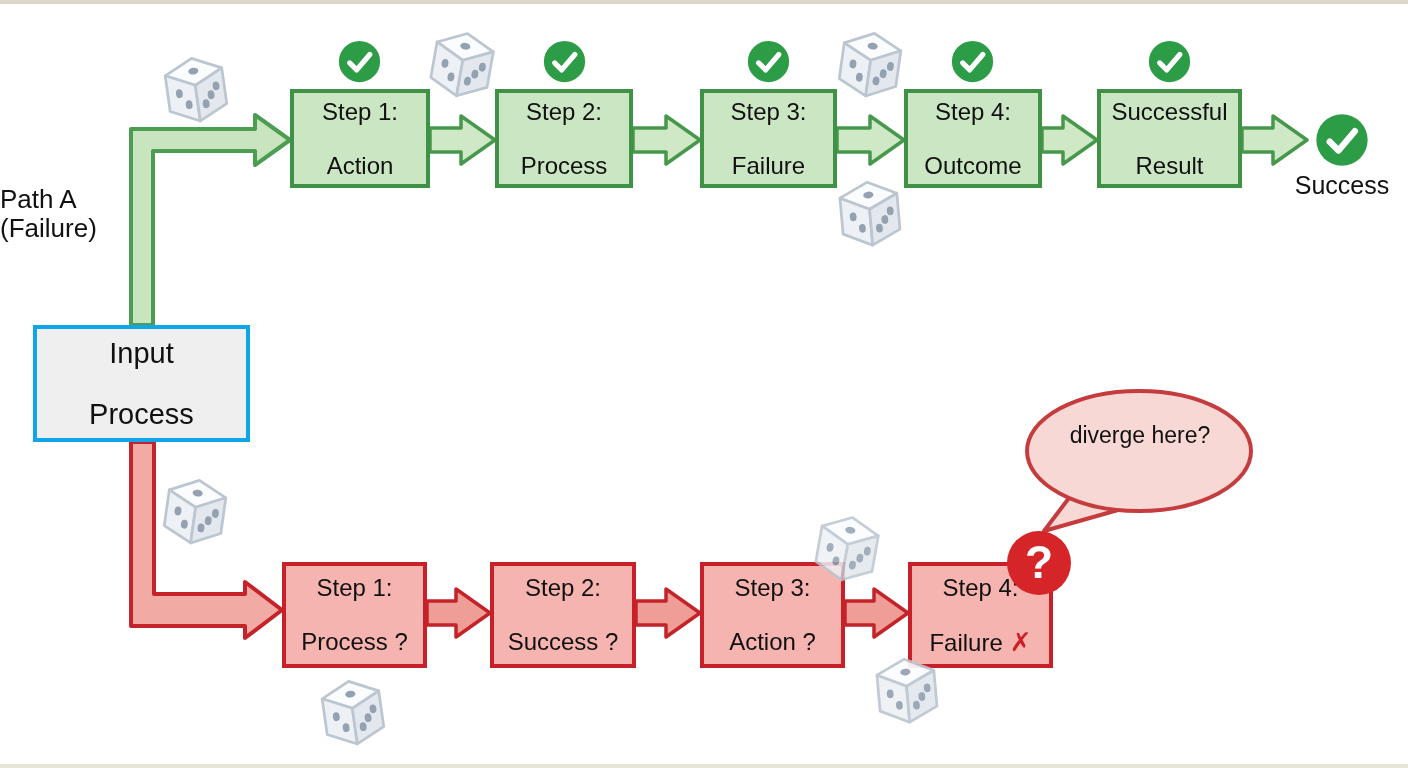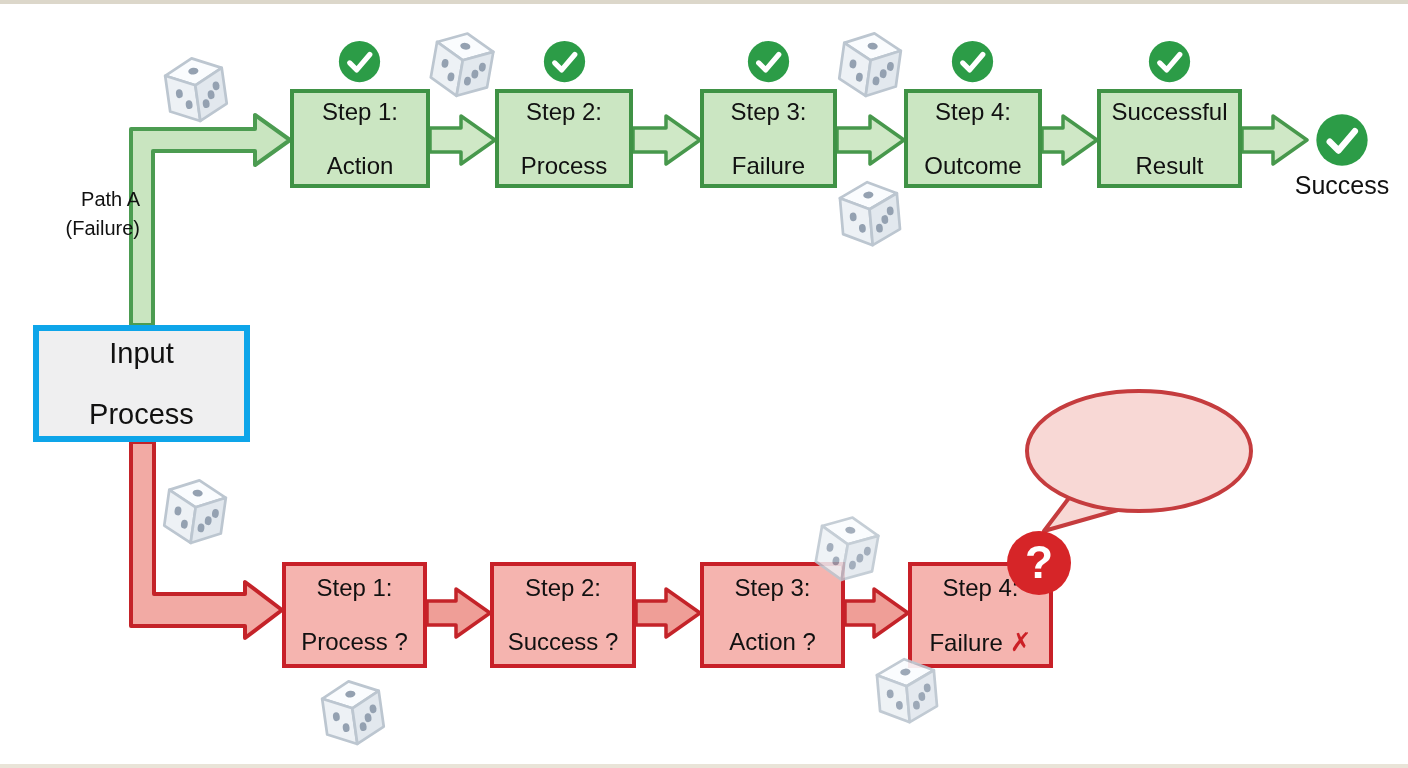--- a/index.html
+++ b/index.html
@@ -14,24 +14,24 @@
   .edge-strip.top{top:0;height:4px;}
   .edge-strip.bottom{top:764px;height:4px;background:#e9e4d8;}
 
   .box{
     position:absolute;box-sizing:border-box;
     display:flex;flex-direction:column;align-items:center;justify-content:center;
     text-align:center;font-size:24px;line-height:30px;z-index:2;gap:24px;
   }
   .box.green{background:#cbe6c2;border:4px solid #3f9245;}
   .box.red{background:#f5b4af;border:4px solid #c82028;}
-  .box.input{background:#efeff0;border:6px solid #0ea5e9;font-size:29px;line-height:37px;}
+  .box.input{background:#efeff0;border:4px solid #0ea5e9;font-size:29px;line-height:37px;}
 
   .path-label{
-    position:absolute;text-align:right;font-size:20px;line-height:29px;z-index:4;
+    position:absolute;text-align:left;font-size:26px;line-height:29px;z-index:4;
   }
   .end-label{
     position:absolute;text-align:center;font-size:25px;z-index:4;
   }
   .xmark{color:#cc2026;font-weight:bold;margin-left:7px;font-size:26px;}
 
   .bubble-text{
     position:absolute;left:1029px;top:421px;width:222px;z-index:4;
     text-align:center;font-size:23px;line-height:28px;
   }
@@ -160,17 +160,18 @@
     <use href="#sym-die" x="813" y="515" width="68" height="68" transform="rotate(10 847 549)" opacity="0.85"></use>
     <use href="#sym-die" x="873" y="657" width="68" height="68" transform="rotate(-5 907 691)" opacity="0.92"></use>
 
     <g>
       <path d="M 1072 494 L 1044 531 L 1118 510 Z" fill="#f8d8d5" stroke="#c53c3e" stroke-width="4" stroke-linejoin="round"></path>
       <ellipse cx="1139" cy="451" rx="112" ry="60" fill="#f8d8d5" stroke="#c53c3e" stroke-width="4"></ellipse>
     </g>
   </svg>
 
   <div class="bubble-text">
+    <div>diverge here?</div>
   </div>
 
   <div class="q-badge">?</div>
 
 </div>
 
 </body></html>

